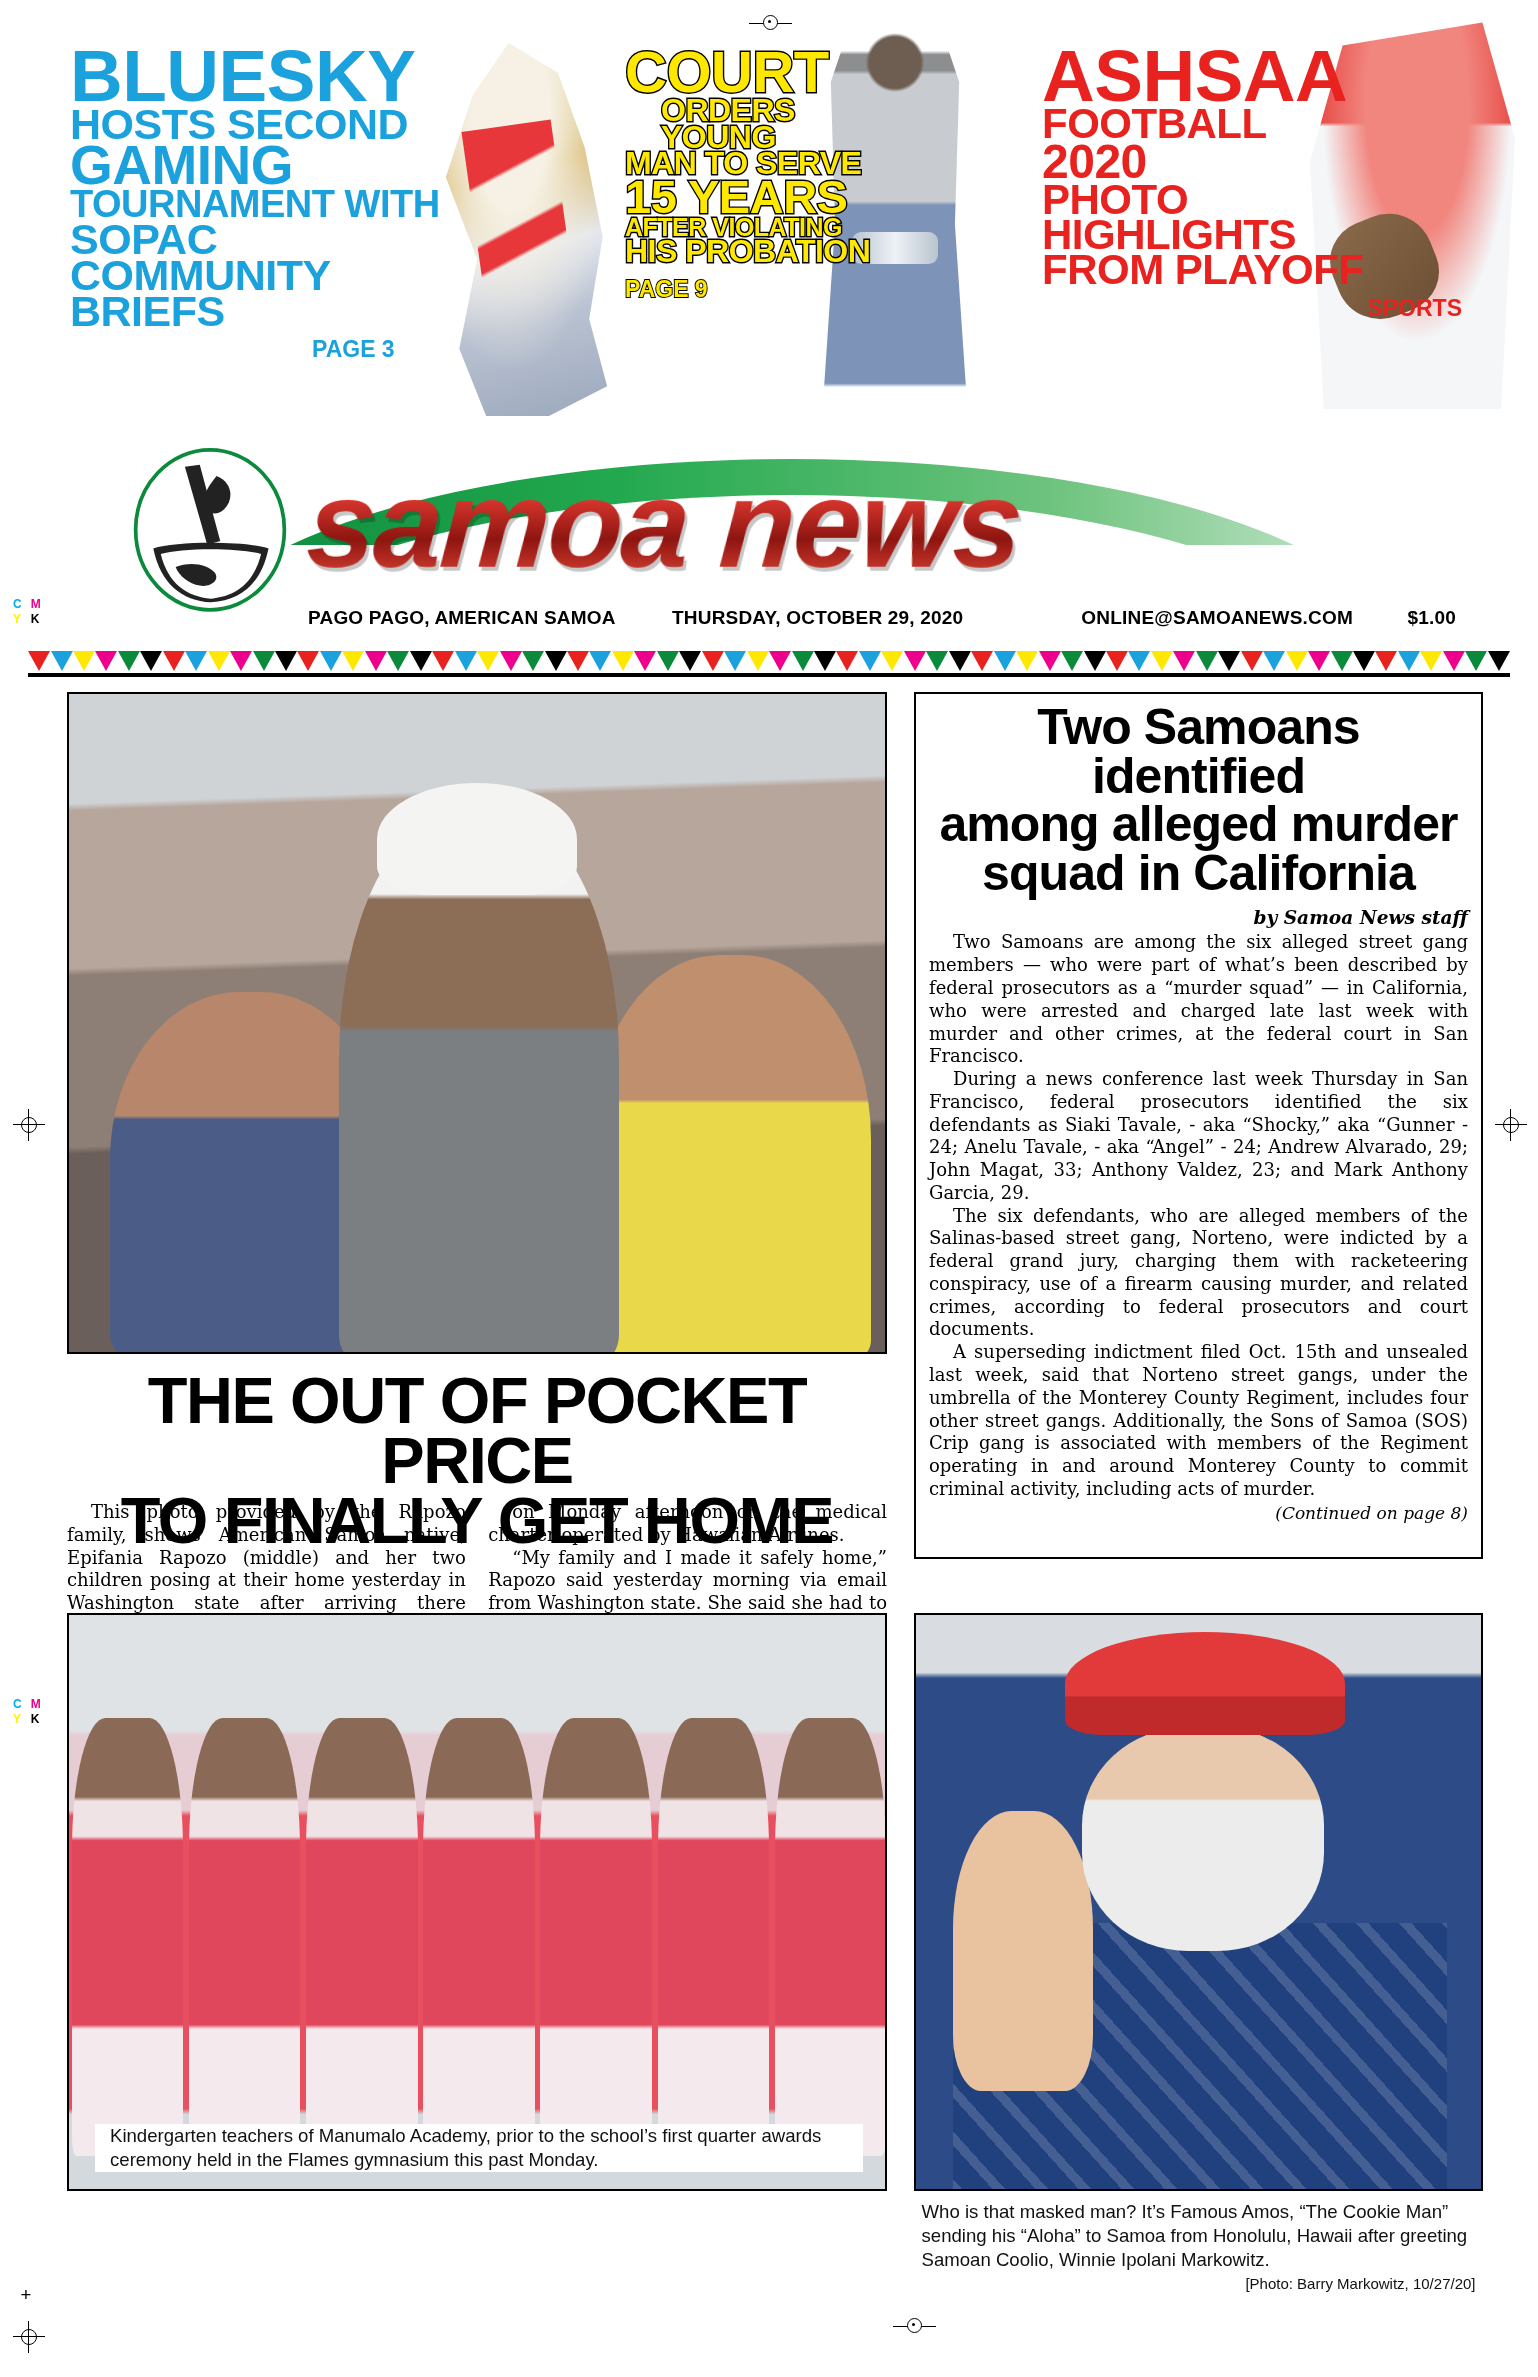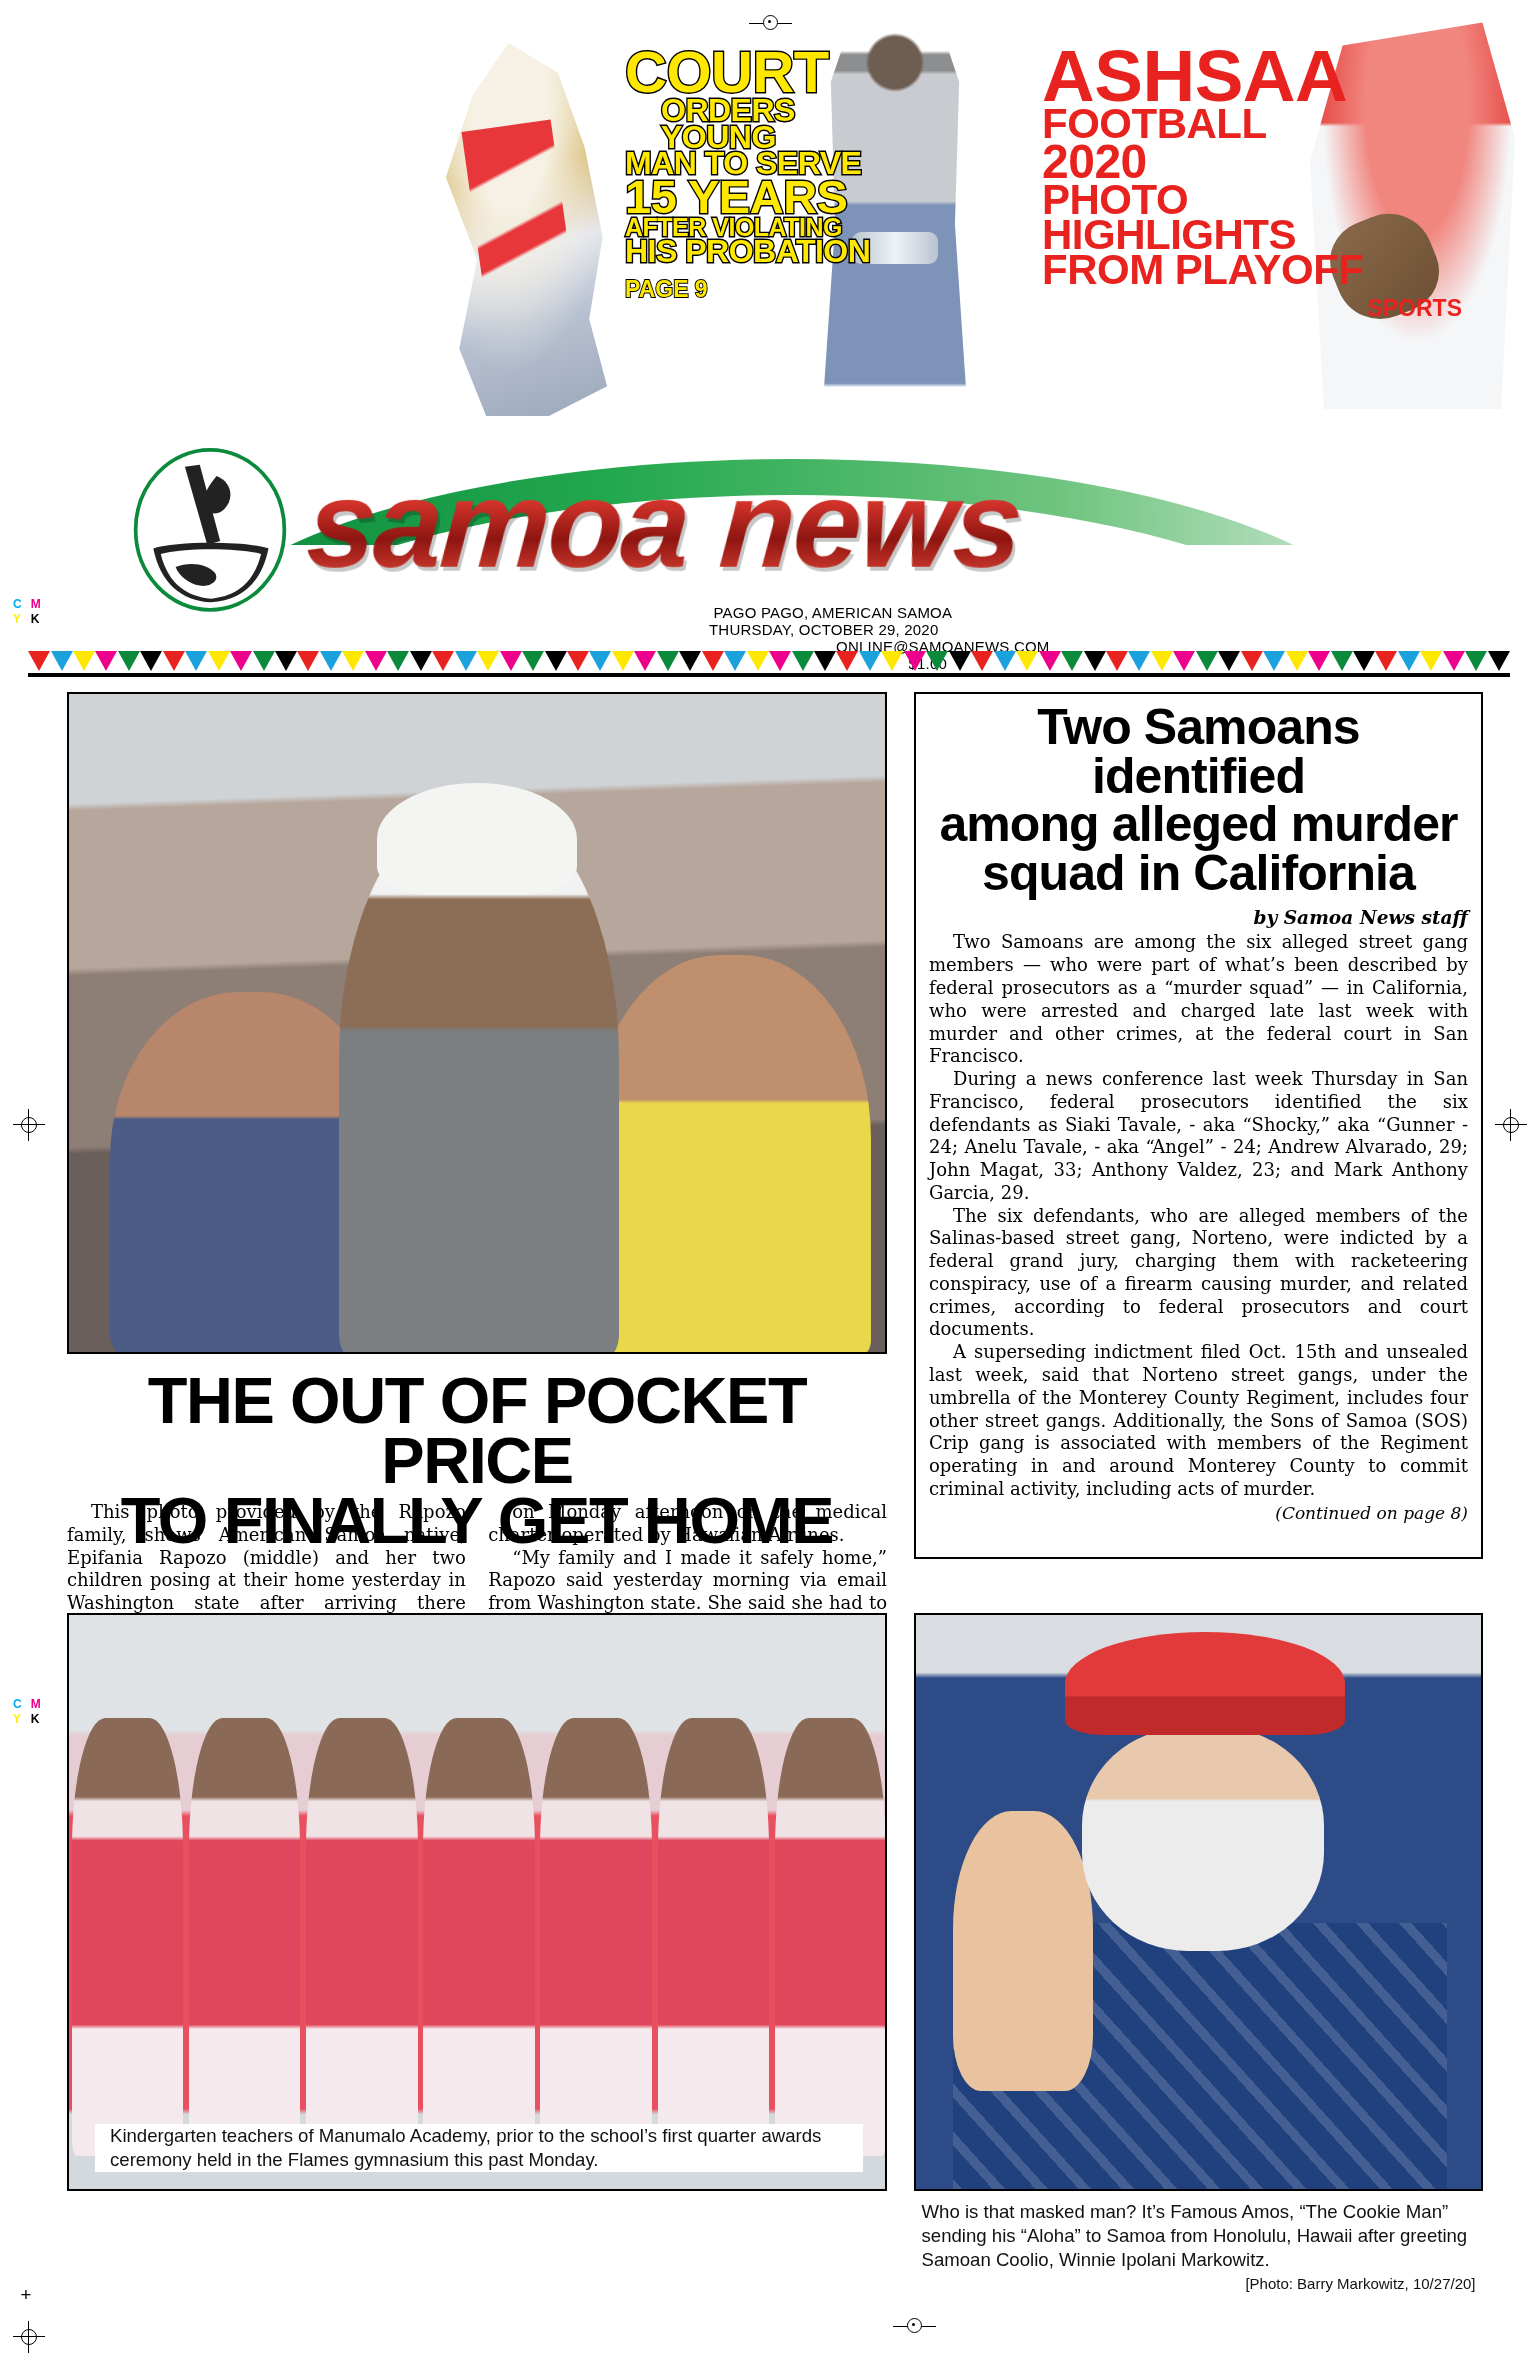--- a/index.html
+++ b/index.html
@@ -110,22 +110,22 @@
   .nameplate .np {
       font-family:"Liberation Sans", sans-serif;
       font-weight:900; font-size:123px; line-height:1;
       letter-spacing:-1.9px;
       background:linear-gradient(180deg,#f07a6e 0%, #d6352c 30%, #8e1510 62%, #c9372c 88%, #e86f62 100%);
       -webkit-background-clip:text; background-clip:text; color:transparent;
       text-shadow:none; font-style:italic; transform:skewX(-4deg); display:inline-block;
       filter: drop-shadow(3.7px 4.7px 0 rgba(0,0,0,0.22));
   }
   .dateline { position:absolute; left:308px; top:175px; width:1175px; height:28px;
-      font-family:"Liberation Sans", sans-serif; font-weight:400; font-size:15px;
-      letter-spacing:0.2px; display:flex; align-items:center;flex-direction:column; }
+      font-family:"Liberation Sans", sans-serif; font-weight:700; font-size:19px;
+      letter-spacing:0.2px; display:flex; align-items:center; }
   .dateline .d1 { width:364px; }
   .dateline .d2 { width:373px; }
   .dateline .d3 { width:308px; text-align:right;}
   .dateline .d4 { width:103px; text-align:right; }
 
   
   .tribar { position:absolute; left:28px; top:651px; width:1482px; height:22.4px; overflow:hidden; }
   .tribar .t { position:absolute; top:0; width:0; height:0; border-left:11.2px solid transparent;
                border-right:11.2px solid transparent; border-top:20.5px solid #000; }
 
@@ -228,20 +228,30 @@
   <div class="dotmark" style="left:893px; top:2318px;">
       <i></i>
     </div>
 
   <div class="teasers">
 
     <div class="art" id="art1"></div>
     <div class="art" id="art2"></div>
     <div class="art" id="art3"></div>
 
+    <div class="tz tz-blue" id="teaser1">
+      <div class="l1">BLUESKY</div>
+      <div class="l2">HOSTS SECOND</div>
+      <div class="l3">GAMING</div>
+      <div class="l4">TOURNAMENT WITH</div>
+      <div class="l5">SOPAC</div>
+      <div class="l6">COMMUNITY</div>
+      <div class="l7">BRIEFS</div>
+      <div class="pg">PAGE 3</div>
+    </div>
 
     <div class="tz tz-yellow" id="teaser2">
       <div class="l1">COURT</div>
       <div class="l2">ORDERS YOUNG</div>
       <div class="l3">MAN TO SERVE</div>
       <div class="l4">15 YEARS</div>
       <div class="l5">AFTER VIOLATING</div>
       <div class="l6">HIS PROBATION</div>
       <div class="pg">PAGE 9</div>
     </div>

